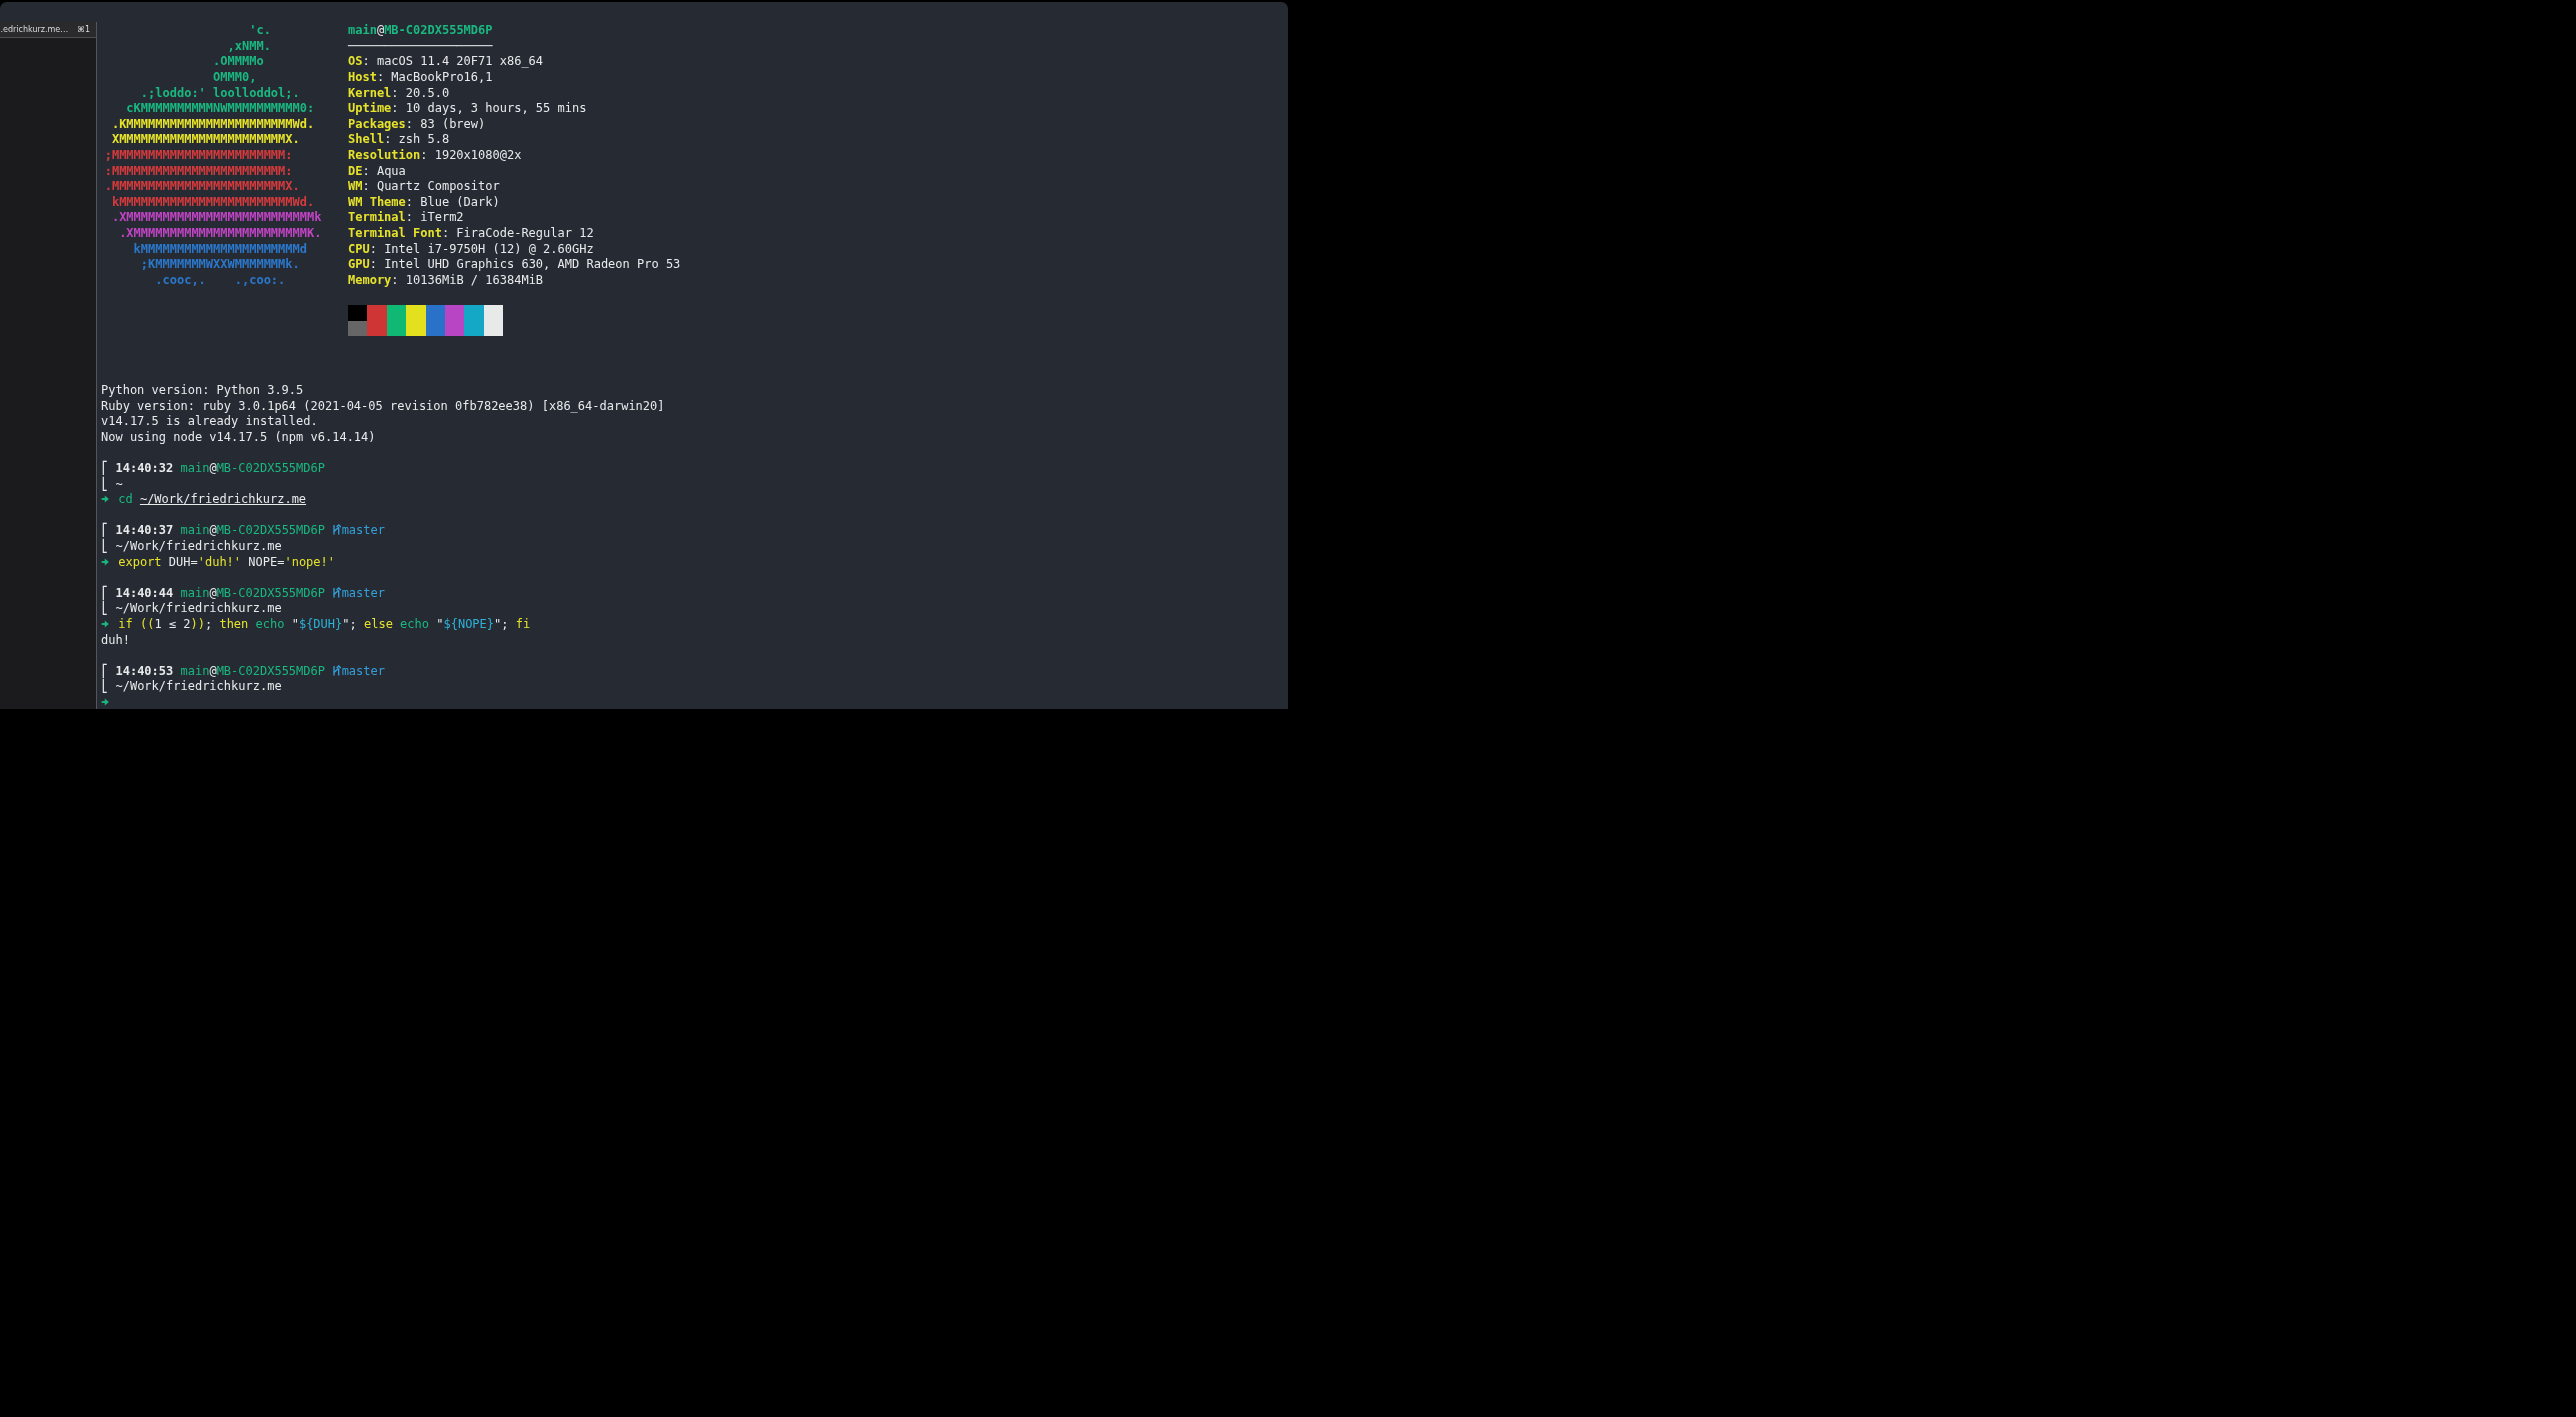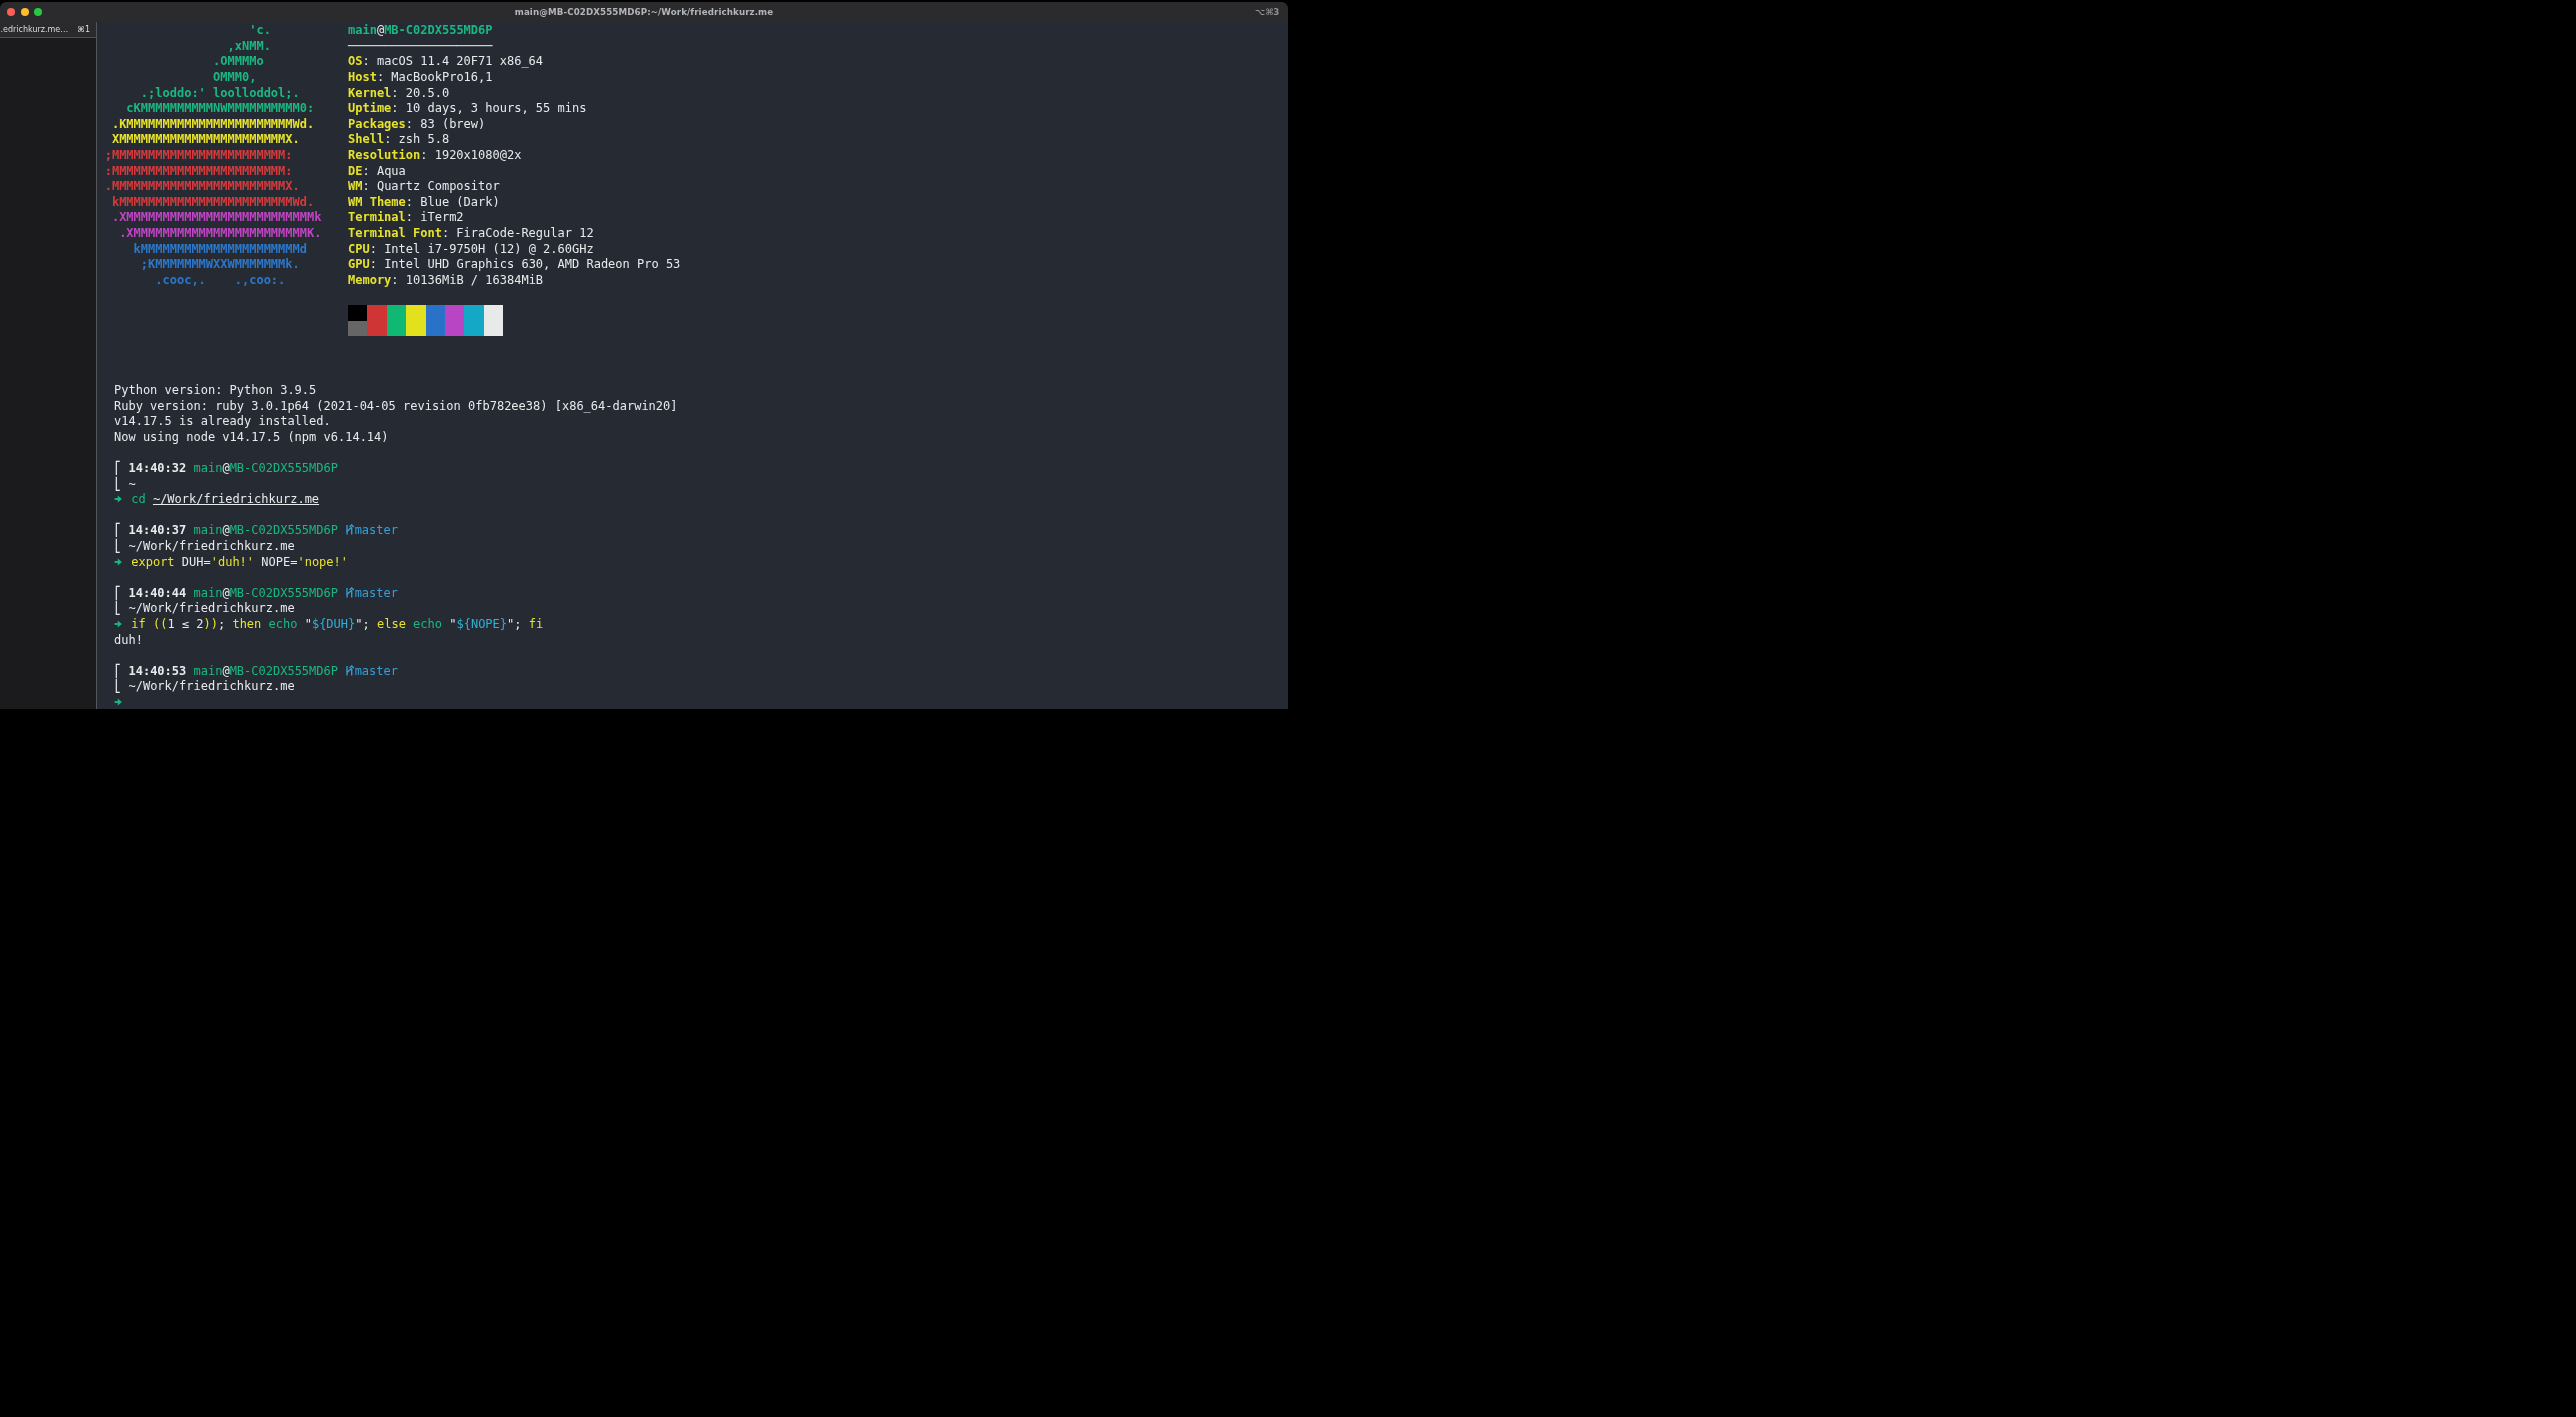--- a/index.html
+++ b/index.html
@@ -26,36 +26,27 @@
   
   .terminal{position:absolute;left:98px;top:20px;right:0;bottom:0;background:#262b33;
             font-family:"DejaVu Sans Mono",monospace;font-size:12px;color:#e8eaec;}
   .block{position:absolute;white-space:pre;}
   .row{height:15.6px;line-height:15.6px;white-space:pre;}
   #art{left:6.7px;top:1.3px;font-weight:bold;}
   #info{left:250px;top:1.3px;}
   #palette{left:250px;top:283px;}
   .swatch-row{display:flex;height:15.6px;}
   .swatch{width:19.4px;height:15.6px;}
-  #scroll{left:16px;top:361px;}
+  #scroll{left:3px;top:361px;}
   .icon{display:inline-block;vertical-align:-1.3px;}
 </style>
 </head>
 <body>
 
 <div class="window">
-  <div class="titlebar">
-    <div class="lights">
-      <button class="light" id="light-close" style="background: rgb(255, 95, 87);"></button>
-      <button class="light" id="light-minimize" style="background: rgb(254, 188, 46);"></button>
-      <button class="light" id="light-zoom" style="background: rgb(40, 200, 64);"></button>
-    </div>
-    <div class="window-title">main@MB-C02DX555MD6P:~/Work/friedrichkurz.me</div>
-    <div class="window-shortcut">⌥⌘3</div>
-  </div>
 
   <div class="sidebar">
     <div class="tab">
       <span class="tab-label">..edrichkurz.me…</span>
       <span class="tab-shortcut">⌘1</span>
     </div>
   </div>
 
   <div class="terminal">
     <div class="block" id="art"><div class="row"><span style="color: rgb(25, 184, 128);">                    'c.</span></div><div class="row"><span style="color: rgb(25, 184, 128);">                 ,xNMM.</span></div><div class="row"><span style="color: rgb(25, 184, 128);">               .OMMMMo</span></div><div class="row"><span style="color: rgb(25, 184, 128);">               OMMM0,</span></div><div class="row"><span style="color: rgb(25, 184, 128);">     .;loddo:' loolloddol;.</span></div><div class="row"><span style="color: rgb(25, 184, 128);">   cKMMMMMMMMMMNWMMMMMMMMMM0:</span></div><div class="row"><span style="color: rgb(231, 227, 43);"> .KMMMMMMMMMMMMMMMMMMMMMMMWd.</span></div><div class="row"><span style="color: rgb(231, 227, 43);"> XMMMMMMMMMMMMMMMMMMMMMMMX.</span></div><div class="row"><span style="color: rgb(214, 58, 60);">;MMMMMMMMMMMMMMMMMMMMMMMM:</span></div><div class="row"><span style="color: rgb(214, 58, 60);">:MMMMMMMMMMMMMMMMMMMMMMMM:</span></div><div class="row"><span style="color: rgb(214, 58, 60);">.MMMMMMMMMMMMMMMMMMMMMMMMX.</span></div><div class="row"><span style="color: rgb(214, 58, 60);"> kMMMMMMMMMMMMMMMMMMMMMMMMWd.</span></div><div class="row"><span style="color: rgb(192, 68, 196);"> .XMMMMMMMMMMMMMMMMMMMMMMMMMMk</span></div><div class="row"><span style="color: rgb(192, 68, 196);">  .XMMMMMMMMMMMMMMMMMMMMMMMMK.</span></div><div class="row"><span style="color: rgb(43, 119, 203);">    kMMMMMMMMMMMMMMMMMMMMMMd</span></div><div class="row"><span style="color: rgb(43, 119, 203);">     ;KMMMMMMMWXXWMMMMMMMk.</span></div><div class="row"><span style="color: rgb(43, 119, 203);">       .cooc,.    .,coo:.</span></div></div>

